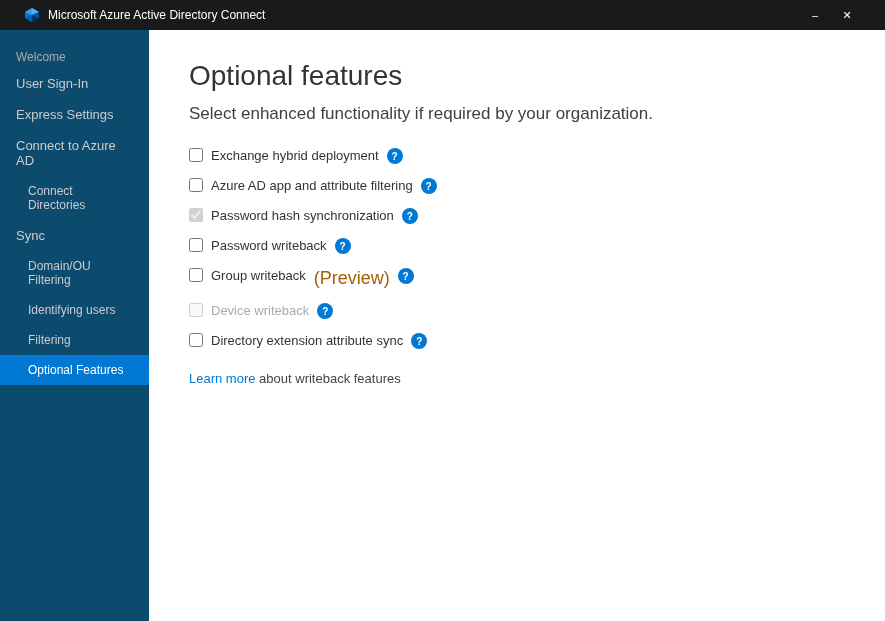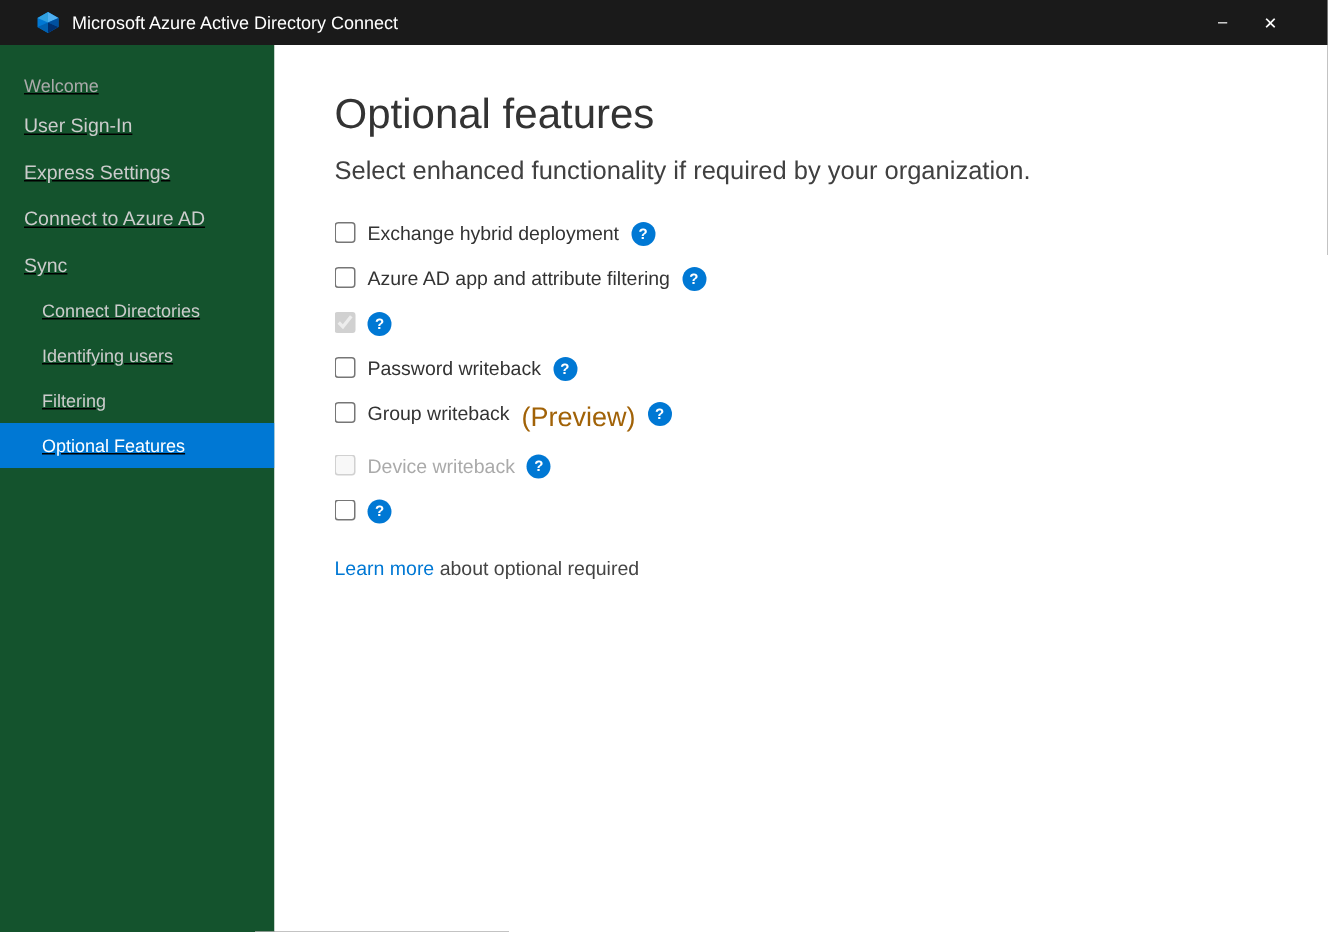--- a/index.html
+++ b/index.html
@@ -51,25 +51,24 @@
 
     
     .window {
       display: flex;
       height: 591px;
       background: #fff;
     }
 
     
     .sidebar {
-      width: 183px;
-      background: #14532d;
+      width: 149px;
+      background: #0c4a6e;
       padding-top: 10px;
       flex-shrink: 0;
-      text-decoration: underline;
     }
     .sidebar-item {
       padding: 8px 16px;
       color: #ccc;
       font-size: 13px;
       cursor: pointer;
     }
     .sidebar-item.active {
       background: #0078d4;
       color: #fff;
@@ -177,22 +176,23 @@
 </div>
 
 <div class="window">
 
   <div class="sidebar">
     <div class="sidebar-section-label">Welcome</div>
     <div id="sidebar-items">
         <div class="sidebar-item">User Sign-In</div>
         <div class="sidebar-item">Express Settings</div>
         <div class="sidebar-item">Connect to Azure AD</div>
+        <div class="sidebar-item sub">Connect Directories</div>
         <div class="sidebar-item">Sync</div>
-        <div class="sidebar-item sub">Connect Directories</div>
+        <div class="sidebar-item sub">Domain/OU Filtering</div>
         <div class="sidebar-item sub">Identifying users</div>
         <div class="sidebar-item sub">Filtering</div>
         <div class="sidebar-item sub active">Optional Features</div>
       </div>
   </div>
 
   <div class="content">
     <h1 class="content-title">Optional features</h1>
     <p class="content-subtitle">Select enhanced functionality if required by your organization.</p>
 
@@ -202,42 +202,44 @@
           <span class="feature-label">Exchange hybrid deployment</span>
           <span class="help-icon">?</span>
         </div>
         <div class="feature-row">
           <input type="checkbox" style="">
           <span class="feature-label">Azure AD app and attribute filtering</span>
           <span class="help-icon">?</span>
         </div>
         <div class="feature-row">
           <input type="checkbox" disabled="" checked="" style="">
+          <span class="feature-label">Password hash synchronization</span>
           <span class="help-icon">?</span>
         </div>
         <div class="feature-row">
           <input type="checkbox" style="">
           <span class="feature-label">Password writeback</span>
           <span class="help-icon">?</span>
         </div>
         <div class="feature-row">
           <input type="checkbox" style="">
           <span class="feature-label">Group writeback</span>
           <span class="preview-label">(Preview)</span>
           <span class="help-icon">?</span>
         </div>
         <div class="feature-row">
           <input type="checkbox" disabled="" style="">
           <span class="feature-label disabled">Device writeback</span>
           <span class="help-icon">?</span>
         </div>
         <div class="feature-row">
           <input type="checkbox" style="">
+          <span class="feature-label">Directory extension attribute sync</span>
           <span class="help-icon">?</span>
         </div>
       </div>
 
     <div class="learn-more-row">
-      <a class="learn-more-link">Learn more</a><span class="learn-more-text"> about optional required</span>
+      <a class="learn-more-link">Learn more</a><span class="learn-more-text"> about writeback features</span>
     </div>
   </div>
 
 </div>
 
 </body></html>

